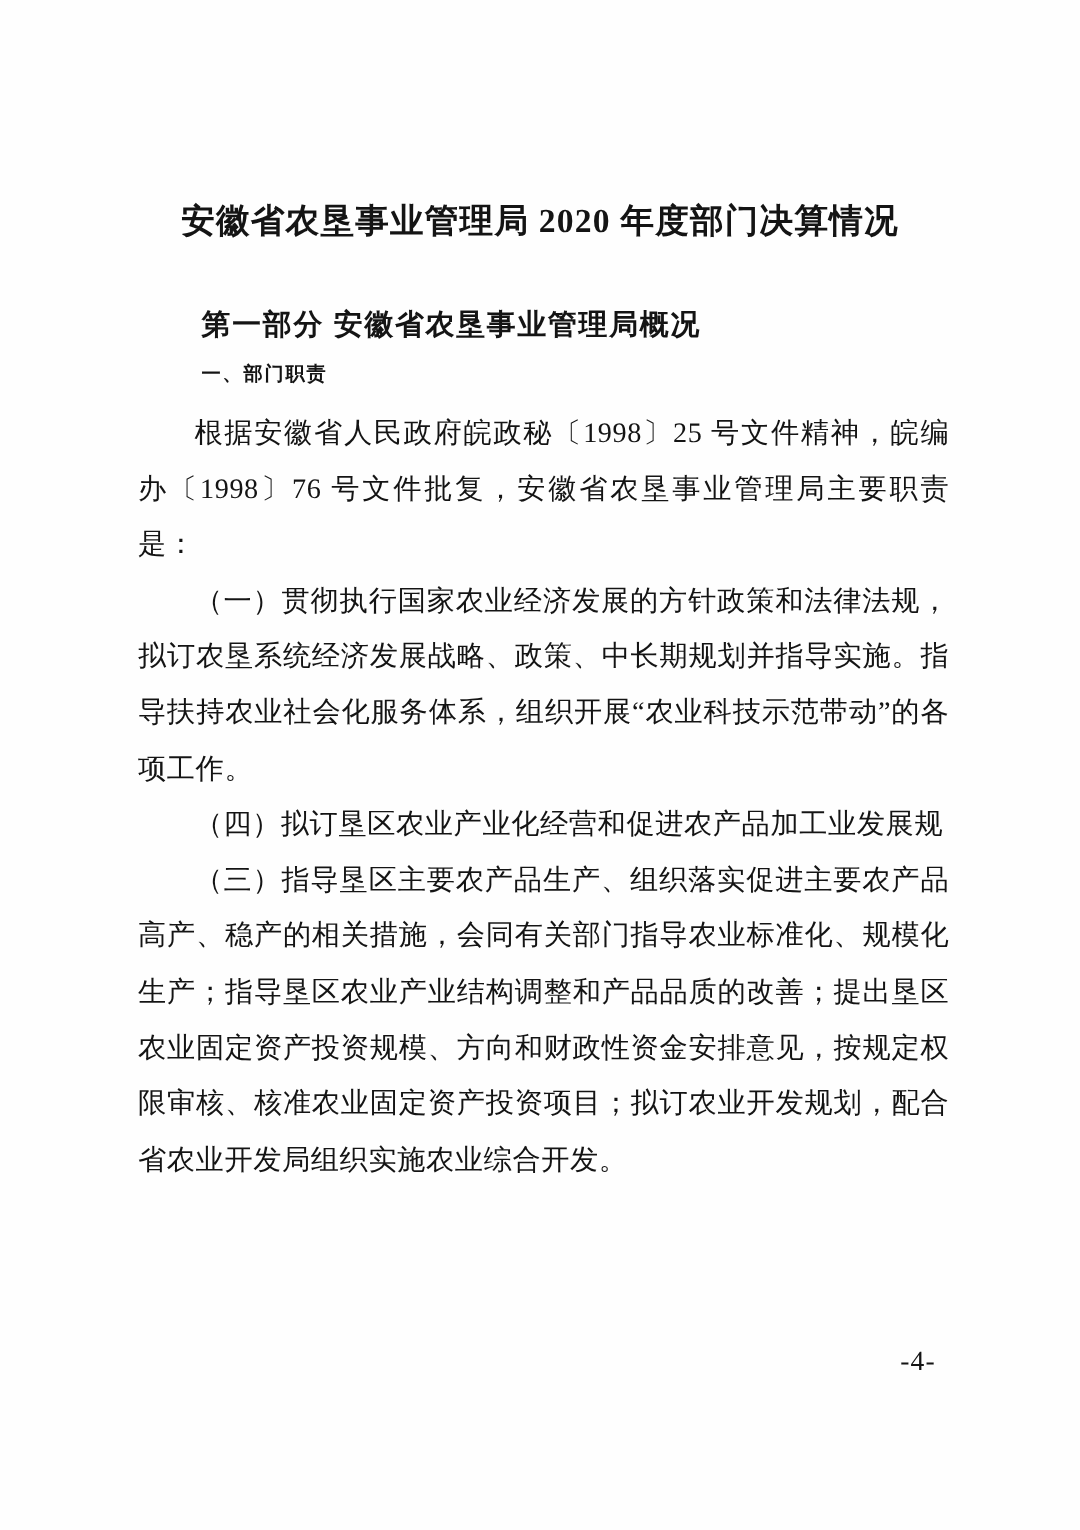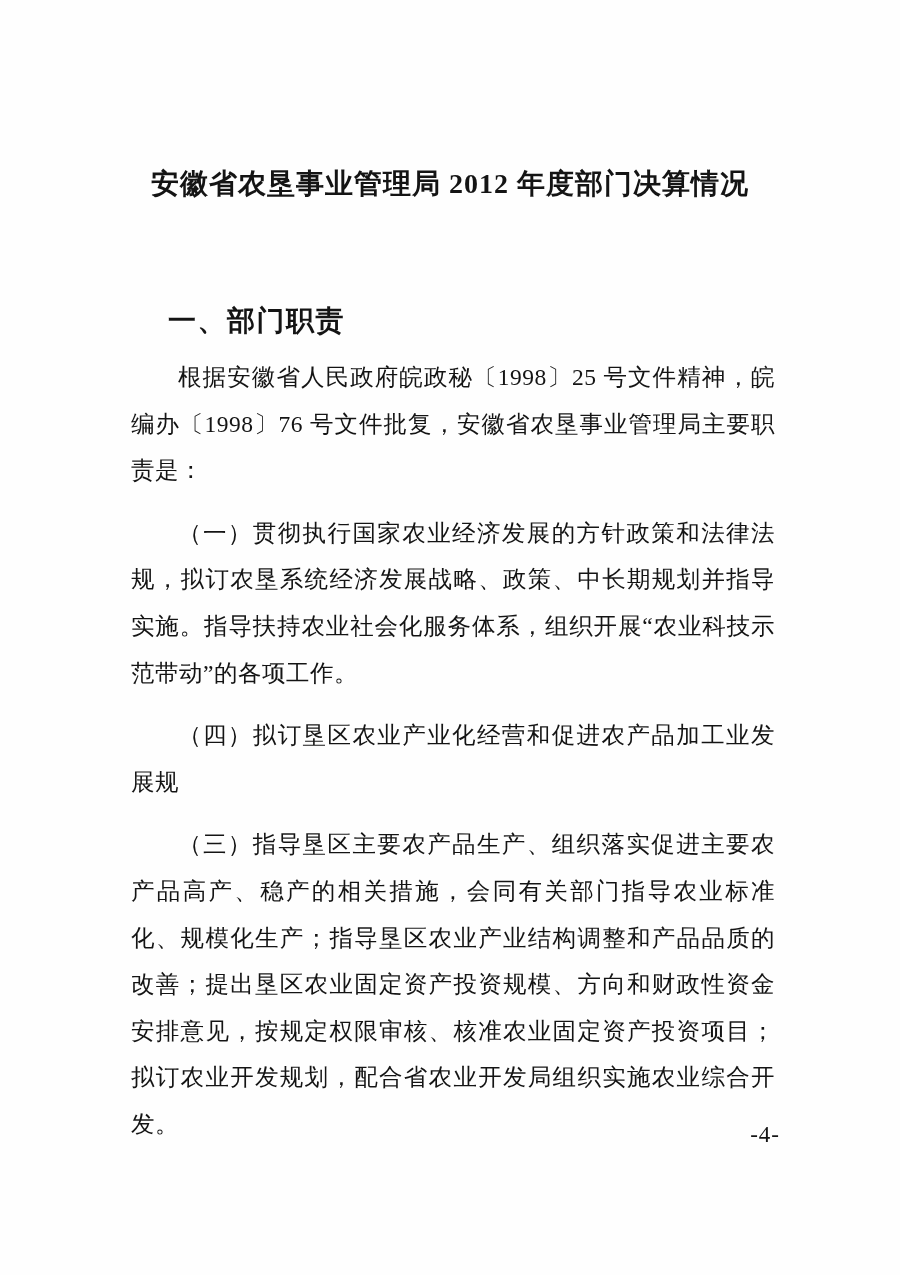--- a/index.html
+++ b/index.html
@@ -37,57 +37,58 @@
     font-size: 24px;
     font-weight: 700;
     letter-spacing: 1.5px;
     font-family: "Liberation Sans", "DejaVu Sans", sans-serif;
   }
   .section-heading {
     position: absolute;
     top: 302px;
     left: 168px;
     margin: 0;
-    font-size: 28px;
+    font-size: 16px;
     font-weight: 700;
     letter-spacing: 1.5px;
     font-family: "Liberation Sans", "DejaVu Sans", sans-serif;
   }
   .body-text {
     position: absolute;
     top: 338px;
     left: 115px;
     width: 676px;
     font-size: 23.5px;
     line-height: 46.6px;
     text-align: justify;
     text-justify: inter-ideograph;
     letter-spacing: 0.5px;
   }
   .body-text p {
-    margin: 16px;
+    margin: 0;
     padding: 0;
     text-indent: 2em;
   }
   .page-number {
     position: absolute;
     top: 1122px;
     right: 120px;
     font-size: 23px;
     letter-spacing: 1px;
     font-family: "Liberation Serif", "DejaVu Serif", serif;
   }
 </style>
 </head>
 <body>
 
 <div class="page">
 
-  <h1 class="doc-title">安徽省农垦事业管理局 2012 年度部门决算情况</h1>
+  <h1 class="doc-title">安徽省农垦事业管理局 2020 年度部门决算情况</h1>
 
+  <h2 class="part-heading">第一部分 安徽省农垦事业管理局概况</h2>
 
   <h3 class="section-heading">一、部门职责</h3>
 
   <div class="body-text">
     <p>根据安徽省人民政府皖政秘〔1998〕25 号文件精神，皖编办〔1998〕76 号文件批复，安徽省农垦事业管理局主要职责是：</p>
     <p>（一）贯彻执行国家农业经济发展的方针政策和法律法规，拟订农垦系统经济发展战略、政策、中长期规划并指导实施。指导扶持农业社会化服务体系，组织开展“农业科技示范带动”的各项工作。</p>
     <p>（四）拟订垦区农业产业化经营和促进农产品加工业发展规</p>
     <p>（三）指导垦区主要农产品生产、组织落实促进主要农产品高产、稳产的相关措施，会同有关部门指导农业标准化、规模化生产；指导垦区农业产业结构调整和产品品质的改善；提出垦区农业固定资产投资规模、方向和财政性资金安排意见，按规定权限审核、核准农业固定资产投资项目；拟订农业开发规划，配合省农业开发局组织实施农业综合开发。</p>
   </div>
 

